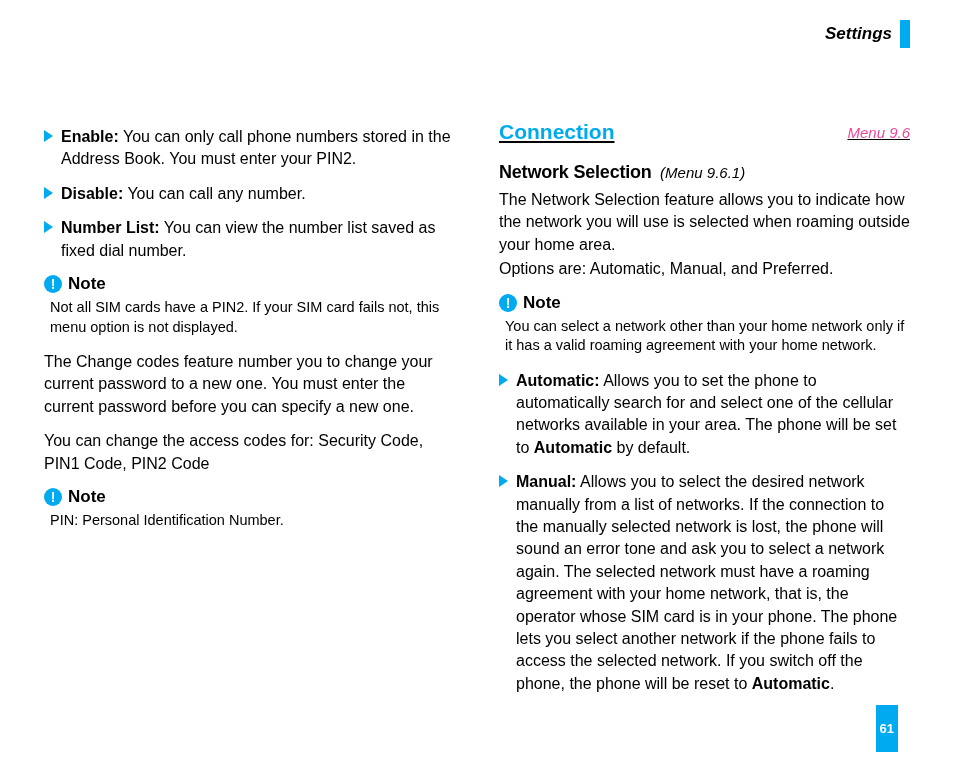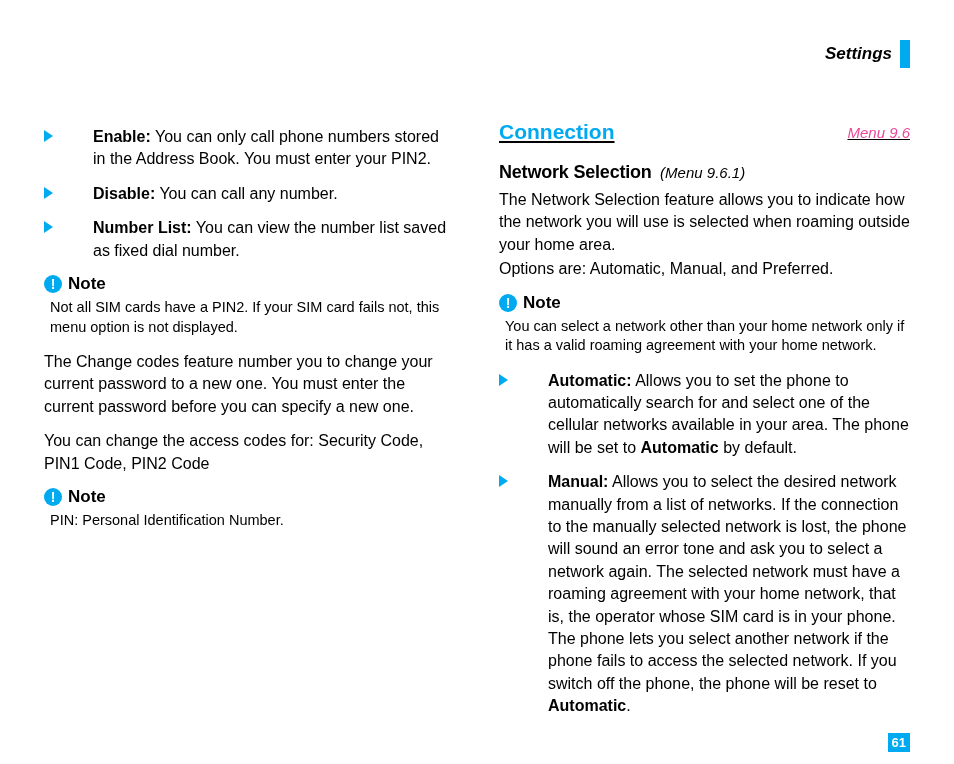--- a/index.html
+++ b/index.html
@@ -13,21 +13,21 @@
     position: relative;
   }
   .page {
     padding: 22px 44px 14px 44px;
     position: relative;
     height: 100%;
     box-sizing: border-box;
   }
   .header {
     position: absolute;
-    top: 40px;
+    top: 20px;
     right: 44px;
     display: flex;
     align-items: center;
     gap: 8px;
   }
   .header-title {
     font-weight: bold;
     font-style: italic;
     font-size: 17px;
   }
@@ -41,21 +41,20 @@
     display: flex;
     gap: 44px;
   }
   .col {
     flex: 1;
     font-size: 16px;
   }
   .bullet-item {
     display: flex;
     margin: 6px 0 12px 0;
-    gap: 32px;
   }
   .bullet-arrow {
     width: 0;
     height: 0;
     border-top: 6px solid transparent;
     border-bottom: 6px solid transparent;
     border-left: 9px solid #00aaf0;
     margin: 4px 8px 0 0;
     flex: 0 0 auto;
   }
@@ -119,27 +118,27 @@
     font-weight: bold;
     font-size: 21px;
   }
   .section-menu {
     color: #ec4899;
     font-style: italic;
     font-size: 15px;
   }
   .page-badge {
     position: absolute;
-    right: 44px;
+    right: 56px;
     bottom: 12px;
     background: #00aaf0;
     color: #fff;
     font-weight: bold;
     font-size: 13px;
-    padding: 2px 4px;
+    padding: 16px 4px;
   }
 </style>
 </head>
 <body>
 
 <div class="page">
 
   <div class="header">
     <span class="header-title">Settings</span>
     <span class="header-bar"></span>

